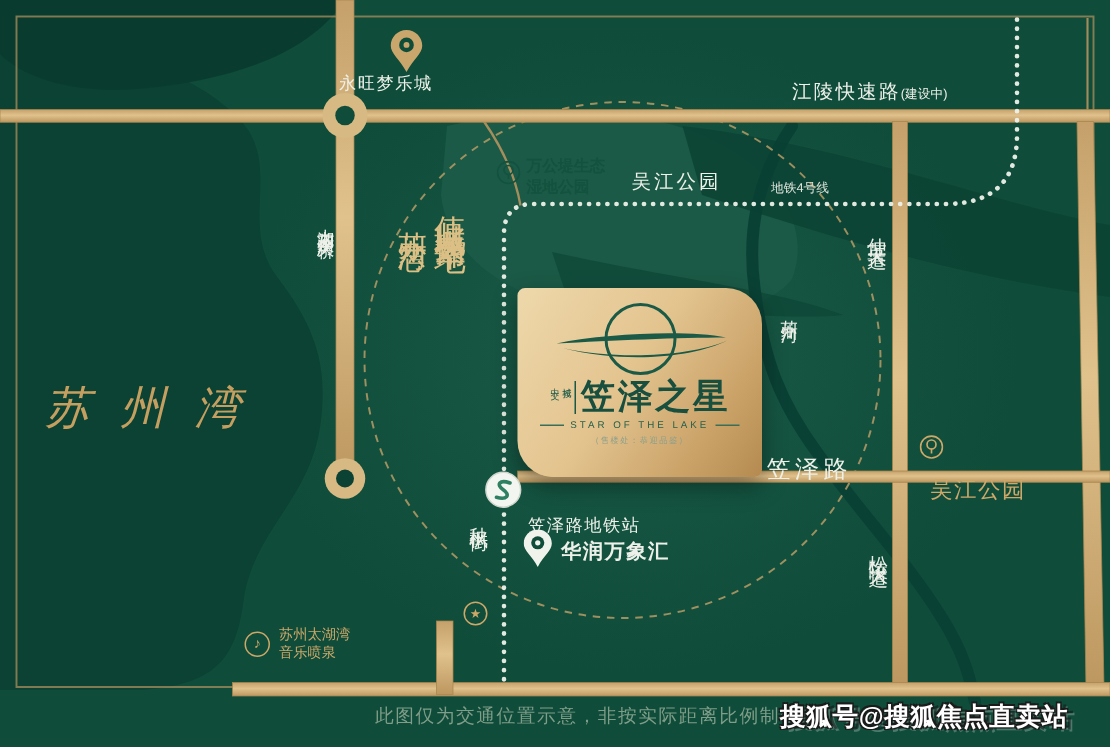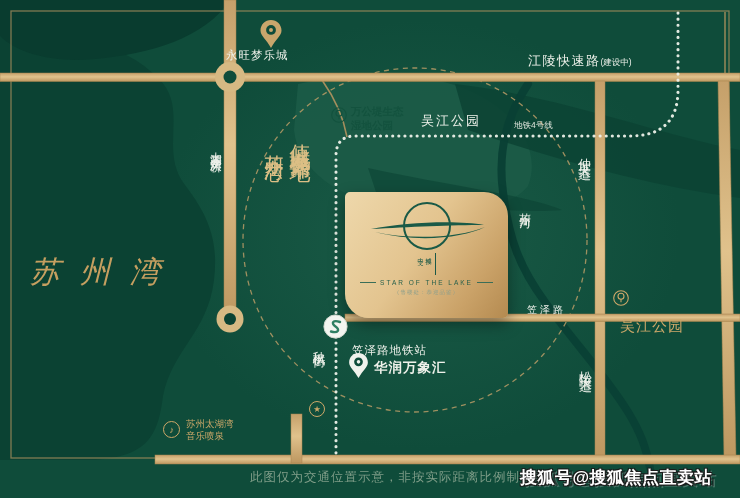--- a/index.html
+++ b/index.html
@@ -139,20 +139,21 @@
     <svg class="logo" width="128" height="56" viewBox="0 0 128 56">
       <circle cx="64" cy="27" r="23" fill="none" stroke="#1a5a47" stroke-width="2"></circle>
       <path d="M8,30 C42,23 96,21 121,26 C90,26 45,28 8,30 Z" fill="#1a5a47"></path>
       <path d="M12,33 C48,41 96,39 122,28 C100,39 55,44 12,33 Z" fill="#1a5a47"></path>
     </svg>
     <div class="titlerow">
       <div class="seal">
         <span>中交</span>
           <span>城投</span>
       </div>
+      <div class="brandtitle">笠泽之星</div>
     </div>
     <div class="subrow">
       <i></i>
         <b>STAR OF THE LAKE</b>
         <i></i>
     </div>
     <div class="tagline">（售楼处：恭迎品鉴）</div>
   </div>
 
   <svg class="abs" style="left:323px;top:314px;" width="25" height="25" viewBox="0 0 25 25">
@@ -169,21 +170,21 @@
   <div class="abs lbl" style="left:374px;top:359px;font-size:13.5px;font-weight:700;letter-spacing:1px;">华润万象汇</div>
 
   <div class="abs cicon" style="left:309px;top:401px;width:16px;height:16px;font-size:8.5px;">★</div>
 
   <div class="abs cicon" style="left:163px;top:421px;width:17px;height:17px;font-size:9.5px;">♪</div>
   <div class="abs gold poi2" style="left:186px;top:418px;font-size:9.5px;">
     <div>苏州太湖湾</div>
       <div>音乐喷泉</div>
   </div>
 
-  <div class="abs lbl" style="left:511px;top:303px;font-size:10px;letter-spacing:3px;margin-left:16px;">笠泽路</div>
+  <div class="abs lbl" style="left:511px;top:303px;font-size:16px;letter-spacing:3px;">笠泽路</div>
   <svg class="abs" style="left:613px;top:290px;" width="16" height="16" viewBox="0 0 16 16">
     <circle cx="8" cy="8" r="7.3" fill="none" stroke="#cda869" stroke-width="1.1"></circle>
     <circle cx="8" cy="6.3" r="3" fill="none" stroke="#cda869" stroke-width="1.1"></circle>
     <line x1="8" y1="9" x2="8" y2="12.3" stroke="#cda869" stroke-width="1.1"></line>
   </svg>
   <div class="abs gold" style="left:620px;top:293px;font-size:15px;letter-spacing:1px;margin-top:24px;">吴江公园</div>
 
   <div class="abs disclaimer" style="left:250px;top:469px;">此图仅为交通位置示意，非按实际距离比例制作</div>
   <div class="abs watermark" style="left:520px;top:466px;">搜狐号@搜狐焦点直卖站</div>
 

